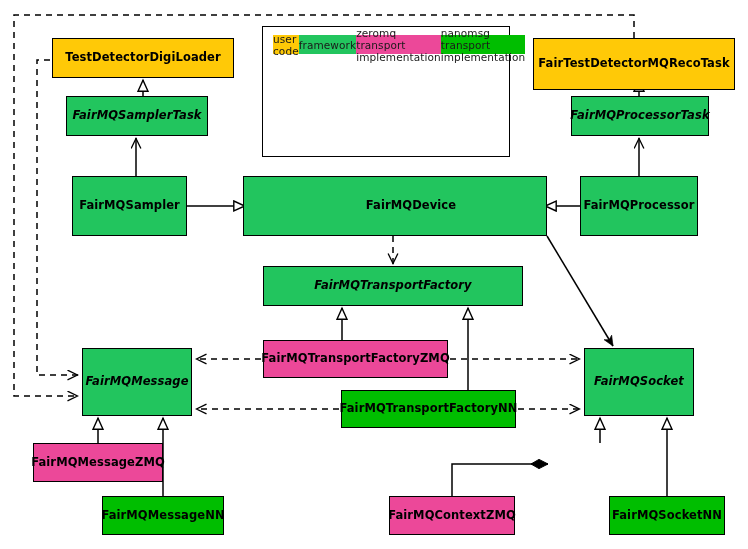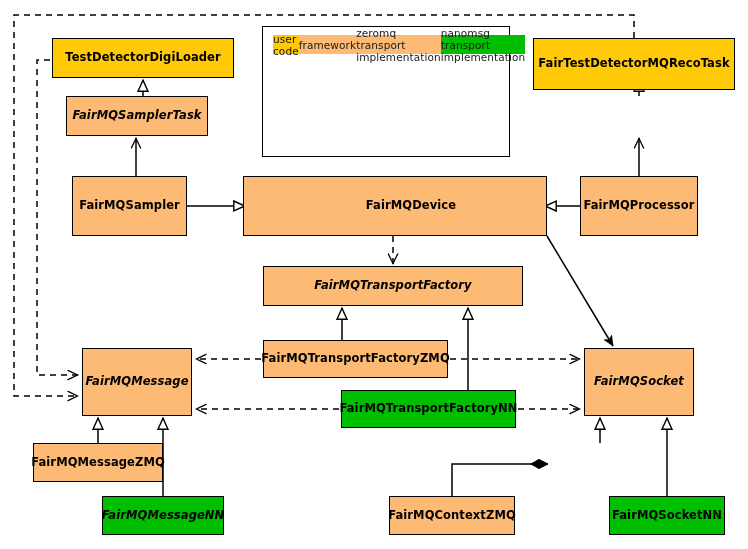--- a/index.html
+++ b/index.html
@@ -18,22 +18,22 @@
     text-align:center;
     font-size:11.5px;
     font-weight:bold;
     color:#000000;
     line-height:1.15;
     letter-spacing:.1px;
     z-index:3;
   }
   .node.abstract{font-style:italic;font-weight:bold;}
   .c-user{background:#FFC907;}
-  .c-framework{background:#fdba74;}
-  .c-zmq{background:#fdba74;}
+  .c-framework{background:#22c55e;}
+  .c-zmq{background:#ec4899;}
   .c-nn{background:#00BE00;}
 
   .legend{
     position:absolute;
     left:262px;top:26px;width:248px;height:131px;
     background:#ffffff;
     border:1.8px solid #000000;
     box-sizing:border-box;
     z-index:4;
     padding:8px 10px;
@@ -118,20 +118,23 @@
   </div>
 
   <div class="node c-user" style="left:533px;top:38px;width:202px;height:52px;">
     <span>FairTestDetectorMQRecoTask</span>
   </div>
 
   <div class="node c-framework abstract" style="left:66px;top:96px;width:142px;height:40px;">
     <span>FairMQSamplerTask</span>
   </div>
 
+  <div class="node c-framework abstract" style="left:571px;top:96px;width:138px;height:40px;">
+    <span>FairMQProcessorTask</span>
+  </div>
 
   <div class="node c-framework" style="left:72px;top:176px;width:115px;height:60px;">
     <span>FairMQSampler</span>
   </div>
 
   <div class="node c-framework" style="left:243px;top:176px;width:304px;height:60px;padding-left:32px;">
     <span>FairMQDevice</span>
   </div>
 
   <div class="node c-framework" style="left:580px;top:176px;width:118px;height:60px;">
@@ -155,21 +158,21 @@
   </div>
 
   <div class="node c-framework abstract" style="left:584px;top:348px;width:110px;height:68px;">
     <span>FairMQSocket</span>
   </div>
 
   <div class="node c-zmq" style="left:33px;top:443px;width:130px;height:39px;">
     <span>FairMQMessageZMQ</span>
   </div>
 
-  <div class="node c-nn" style="left:102px;top:496px;width:122px;height:39px;font-style:italic;">
+  <div class="node c-nn" style="left:102px;top:496px;width:122px;height:39px;">
     <span>FairMQMessageNN</span>
   </div>
 
 
   <div class="node c-nn" style="left:609px;top:496px;width:116px;height:39px;">
     <span>FairMQSocketNN</span>
   </div>
 
   <div class="node c-zmq" style="left:389px;top:496px;width:126px;height:39px;text-align:center;">
     <span>FairMQContextZMQ</span>

